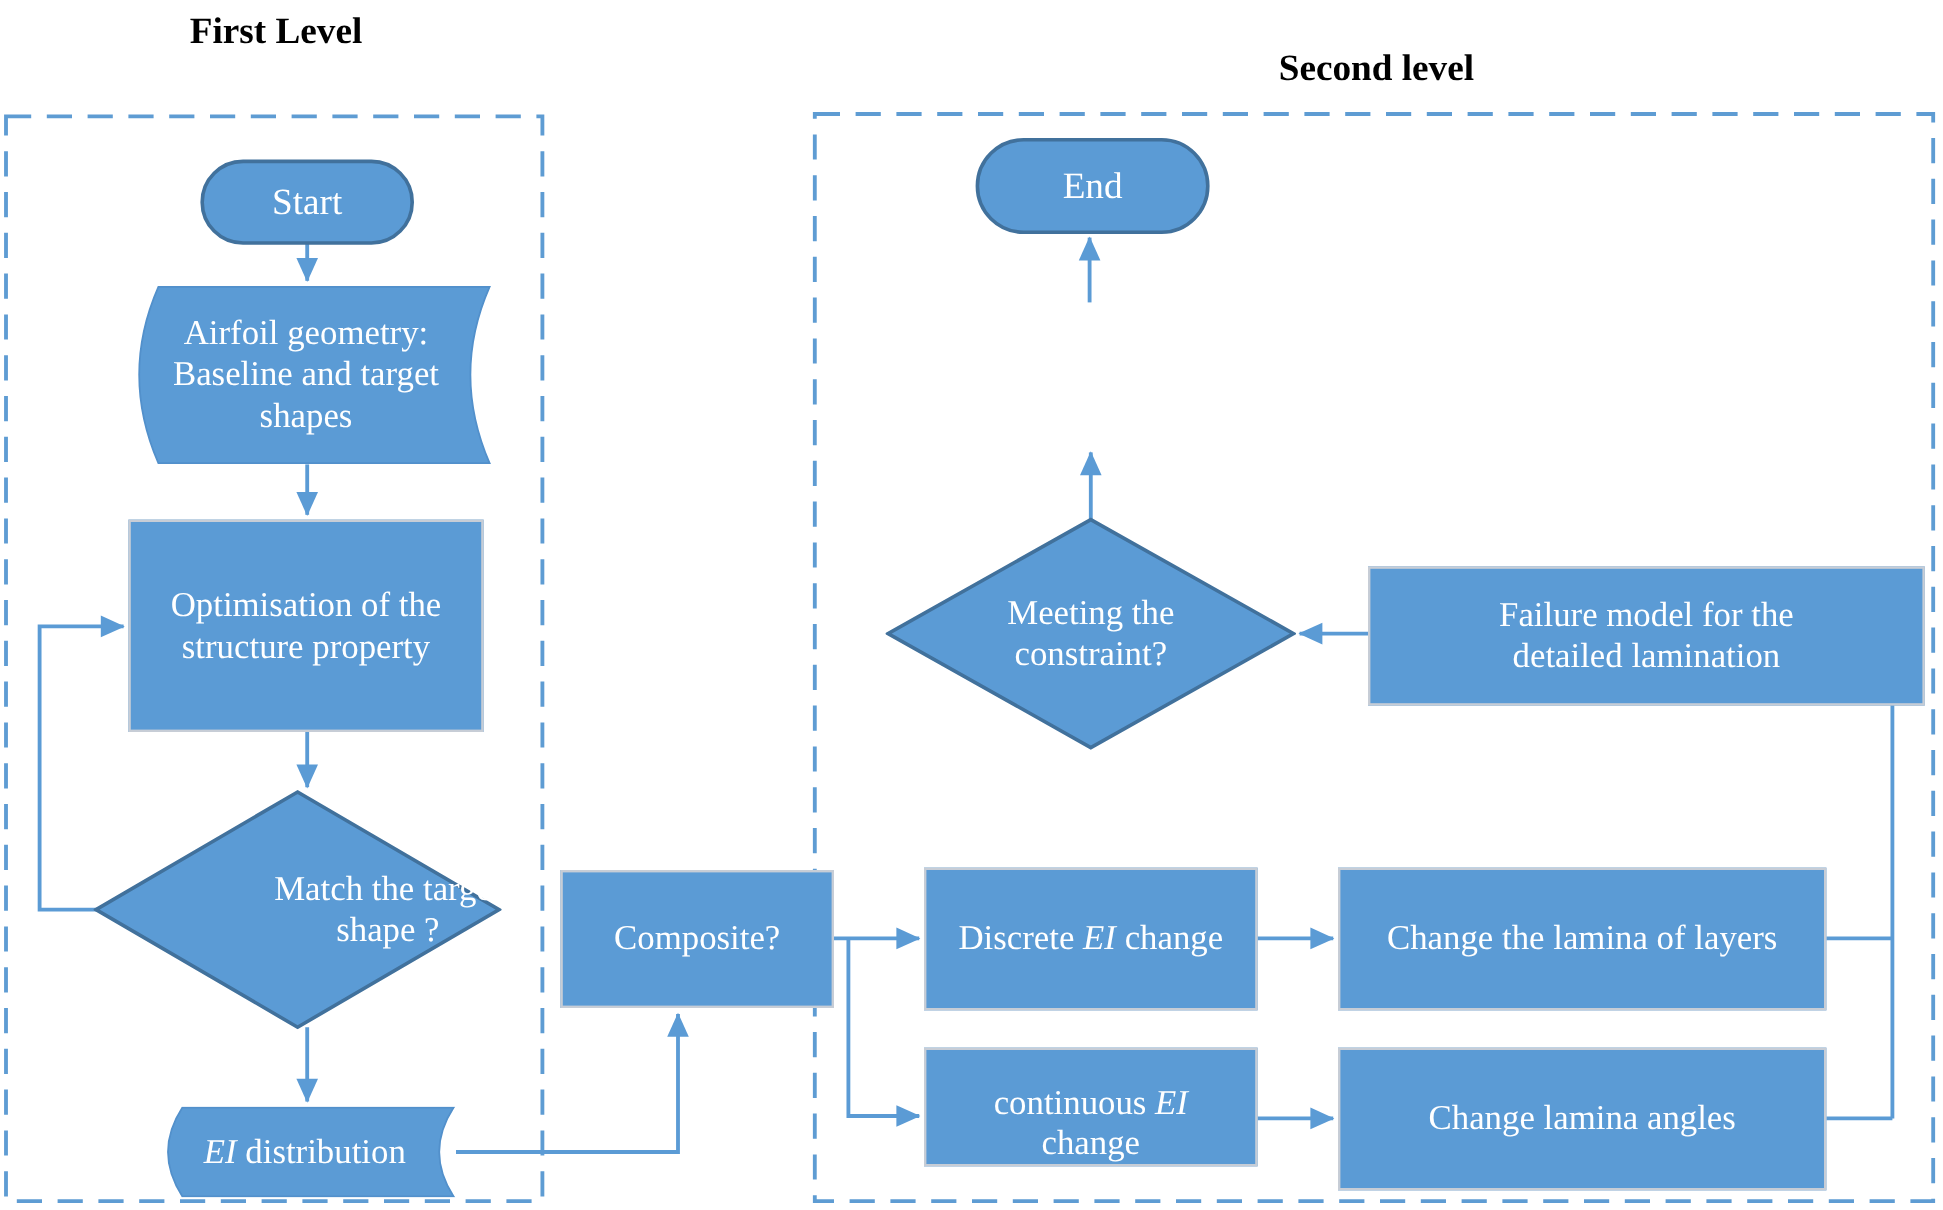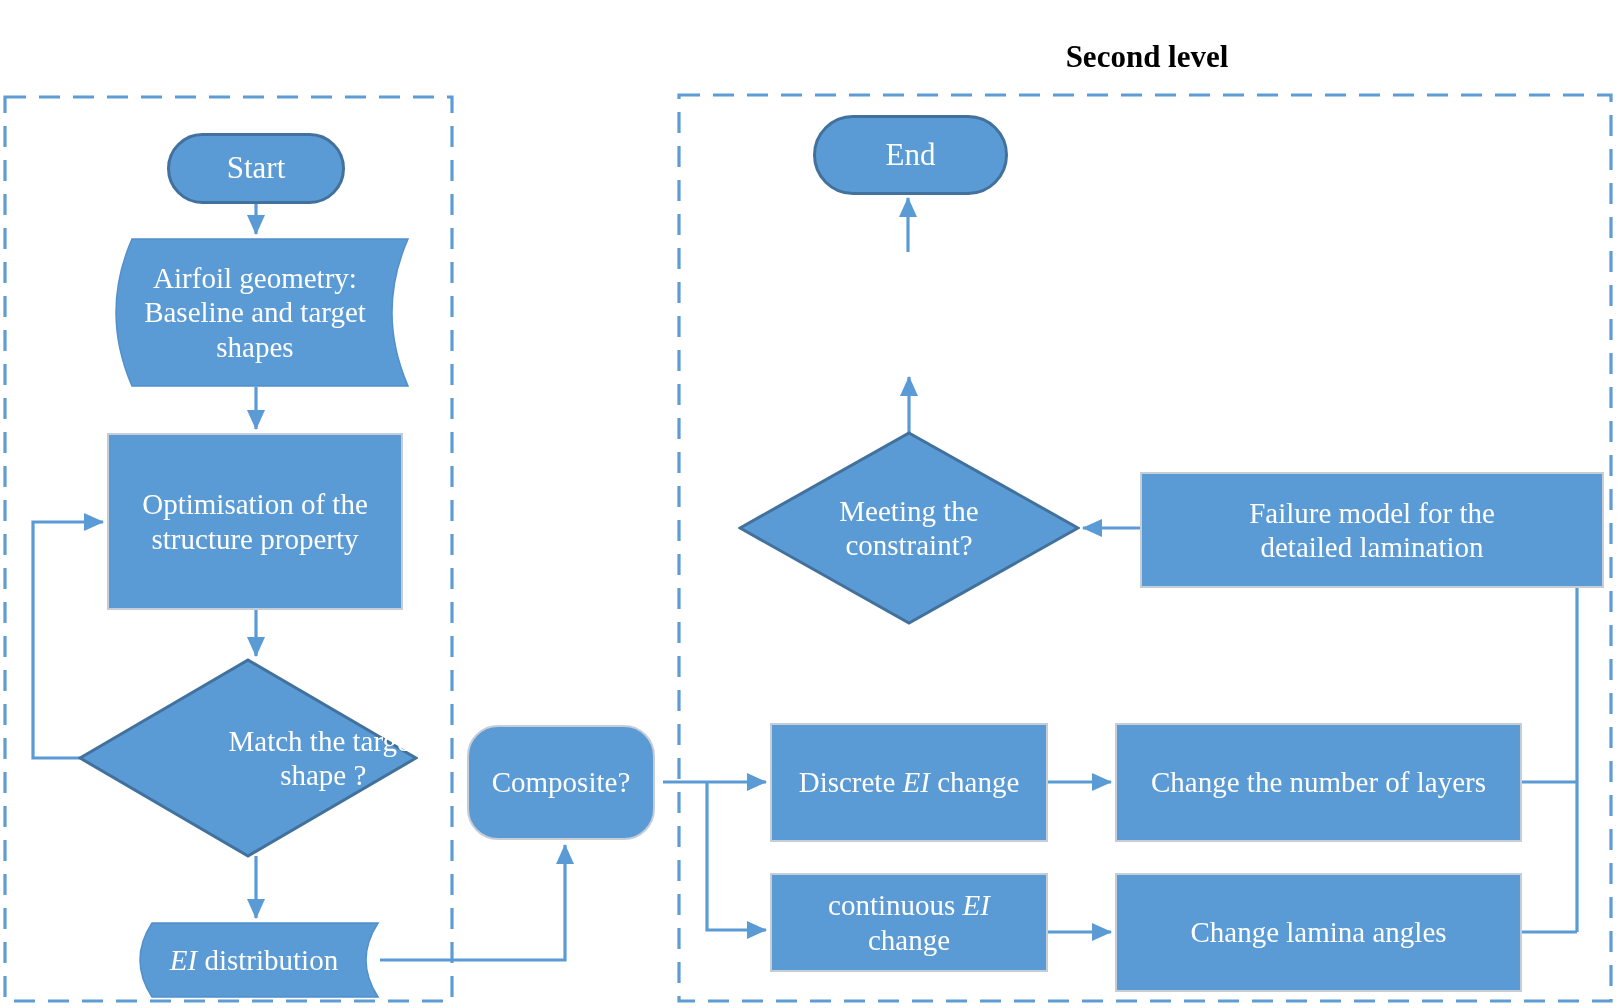--- a/index.html
+++ b/index.html
@@ -64,20 +64,21 @@
       <path d="M1048,932 H1111" marker-end="url(#ah)"></path>
       <path d="M1522,782 H1577"></path>
       <path d="M1522,932 H1577"></path>
       <path d="M1577,932 V528 H1534" marker-end="url(#ah)"></path>
       <path d="M1140,528 H1083" marker-end="url(#ah)"></path>
       <path d="M909,433 V377" marker-end="url(#ah)"></path>
       <path d="M908,252 V198" marker-end="url(#ah)"></path>
     </g>
   </svg>
 
+  <div class="title" style="left:80px;top:8px;">First Level</div>
   <div class="title" style="left:997px;top:8px;margin-top:31px;">Second level</div>
 
   <div class="node stadium" style="left:167px;top:117px;width:178px;height:71px;margin-top:16px;">
     <span>Start</span>
   </div>
 
   <div class="node wave" style="left:100px;top:238px;width:310px;height:149px;">
     <svg class="shape-svg" viewBox="0 0 310 149">
       <path d="M32,1 H308 Q276,74 308,148 H32 Q0,74 32,1 Z"></path>
     </svg>
@@ -109,21 +110,21 @@
     <svg class="shape-svg" viewBox="0 0 252 76">
       <path d="M24,1 H250 Q226,38 250,75 H24 Q0,38 24,1 Z"></path>
     </svg>
     <div class="lines">
       <div>
         <i>EI</i><span> distribution</span>
       </div>
     </div>
   </div>
 
-  <div class="node rect" style="left:467px;top:725px;width:188px;height:115px;border-radius:31px;">
+  <div class="node rect" style="left:467px;top:725px;width:228px;height:115px;">
     <span>Composite?</span>
   </div>
 
   <div class="node stadium" style="left:813px;top:115px;width:195px;height:80px;">
     <span>End</span>
   </div>
 
 
   <div class="node diamond" style="left:738px;top:431px;width:342px;height:194px;">
     <svg class="shape-svg" viewBox="0 0 342 194">
@@ -144,24 +145,24 @@
 
   <div class="node rect" style="left:770px;top:723px;width:278px;height:119px;">
     <div class="lines">
       <div>
         <span>Discrete </span><i>EI</i><span> change</span>
       </div>
     </div>
   </div>
 
   <div class="node rect" style="left:1115px;top:723px;width:407px;height:119px;">
-    <span>Change the number of layers</span>
+    <span>Change the lamina of layers</span>
   </div>
 
-  <div class="node rect" style="left:770px;top:873px;width:278px;height:99px;">
+  <div class="node rect" style="left:770px;top:873px;width:278px;height:99px;align-items:flex-end;">
     <div class="lines">
       <div>
         <span>continuous </span><i>EI</i>
       </div>
       <div>change</div>
     </div>
   </div>
 
   <div class="node rect" style="left:1115px;top:873px;width:407px;height:119px;">
     <span>Change lamina angles</span>

